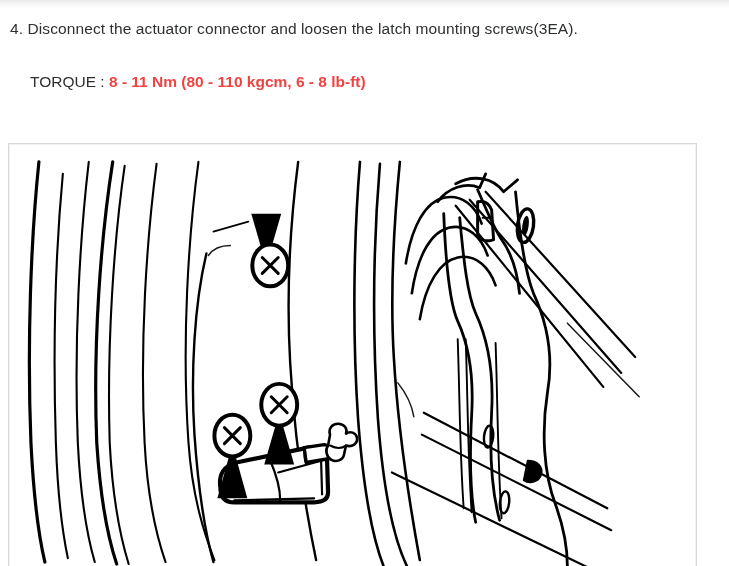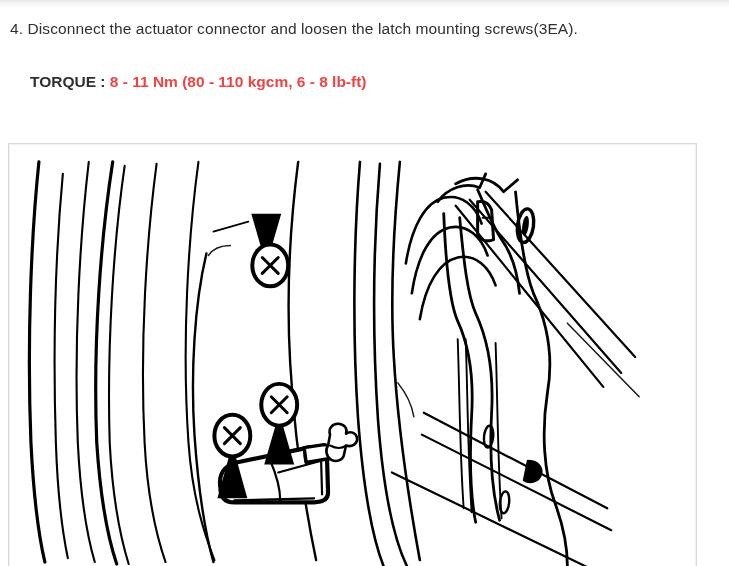--- a/index.html
+++ b/index.html
@@ -42,21 +42,21 @@
   .torque-line {
     position: absolute;
     left: 30px;
     top: 72px;
     font-size: 15.5px;
     line-height: 20px;
     color: #2d2f31;
     white-space: nowrap;
   }
   .torque-label {
-    font-weight: 700;
+    font-weight: 400;
   }
   .torque-value {
     font-weight: 700;
     color: #ef4444;
   }
   .figure-frame {
     position: absolute;
     left: 8px;
     top: 143px;
     width: 689px;

